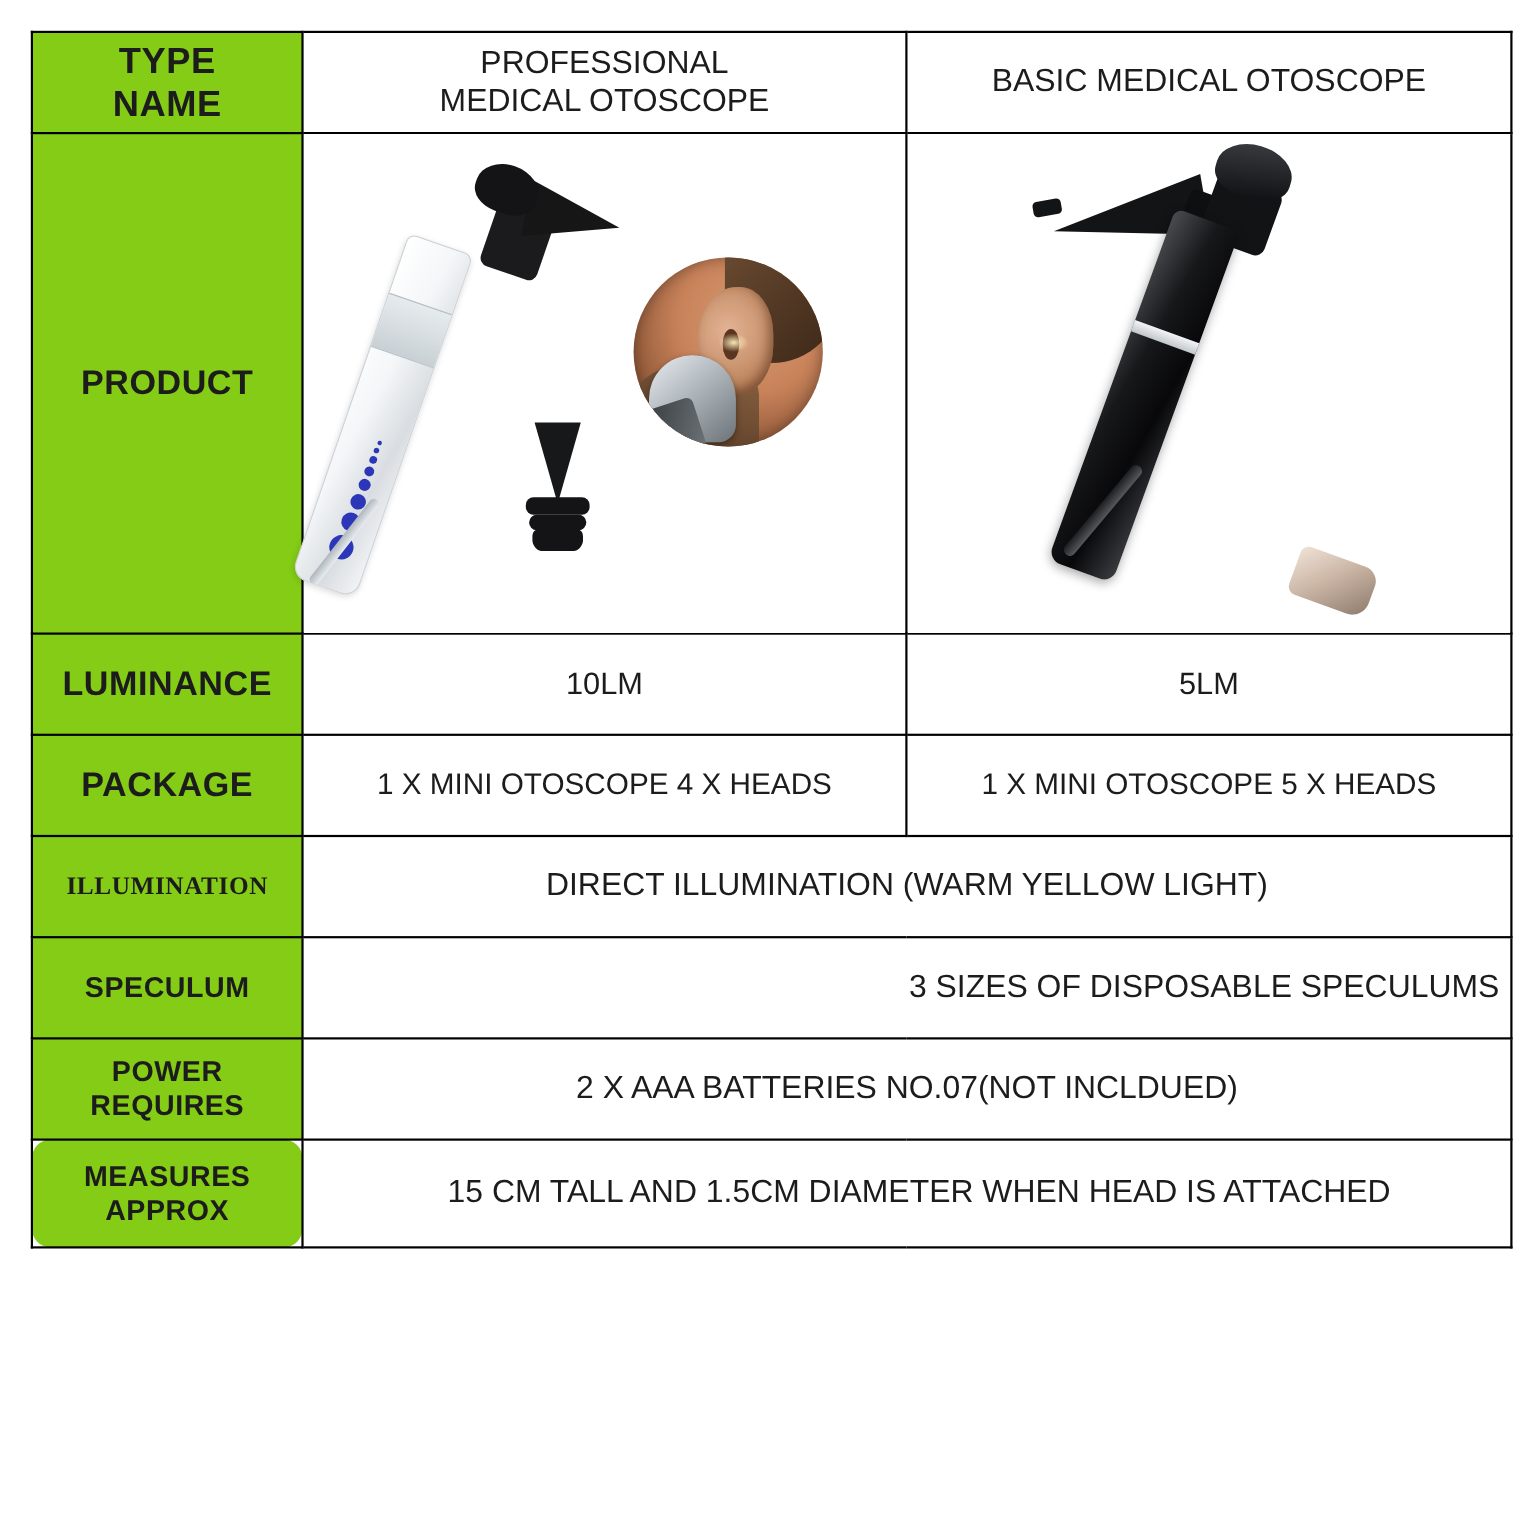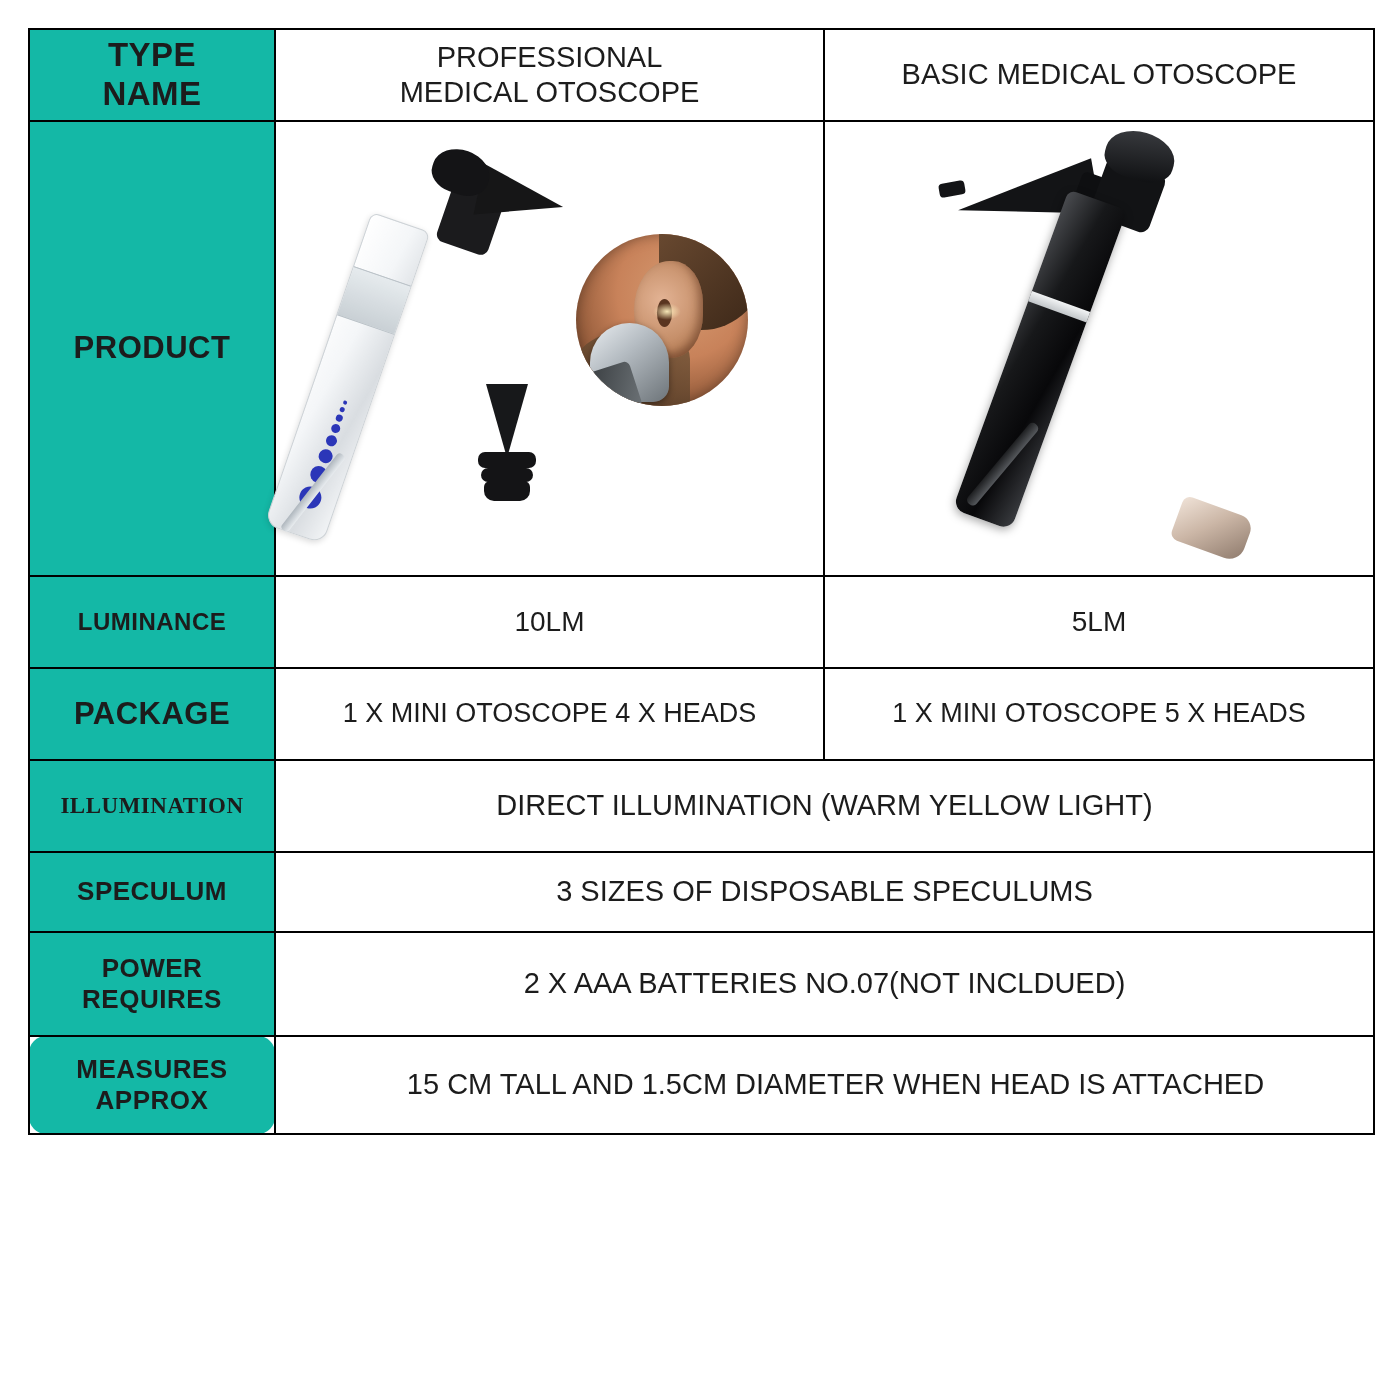--- a/index.html
+++ b/index.html
@@ -22,48 +22,48 @@
     table-layout: fixed;
   }
   table.spec td {
     border: 2px solid #000;
     text-align: center;
     vertical-align: middle;
     color: #1c1c1c;
     padding: 6px 10px;
   }
   td.label {
-    background: #14b8a6;
+    background: #84cc16;
     font-weight: 700;
     width: 246px;
     letter-spacing: 0.5px;
   }
   td.val { background: #ffffff; font-weight: 400; }
 
   
   .r-head td.label { font-size: 33px; line-height: 1.18; }
   .r-head td.val   { font-size: 29px; line-height: 1.22; }
 
   .r-product td.label { font-size: 31px; }
   .r-product td.val   { height: 455px; padding: 0; position: relative; }
 
-  .r-lum td.label { font-size: 24px; }
+  .r-lum td.label { font-size: 31px; }
   .r-lum td.val   { font-size: 28px; height: 92px; }
 
   .r-pack td.label { font-size: 31px; }
   .r-pack td.val   { font-size: 27px; height: 92px; text-align: center; }
 
   .r-illum td.label { font-size: 23px; font-family: Liberation Serif, serif; }
   .r-illum td.val   { font-size: 29px; height: 92px; }
 
   .r-spec td.label { font-size: 26px; margin-left: 23px; }
-  .r-spec td.val   { font-size: 29px; height: 80px; }
+  .r-spec td.val   { font-size: 29px; height: 92px; text-align: right; }
 
   .r-power td.label { font-size: 26px; line-height: 1.2; margin-left: 18px; }
-  .r-power td.val   { font-size: 29px; height: 104px; }
+  .r-power td.val   { font-size: 29px; height: 92px; }
 
   .r-meas td.label { font-size: 26px; line-height: 1.2; border-radius: 17px; }
   .r-meas td.val   { font-size: 29px; height: 98px; padding-left: 32px; }
 
   
   .prod-cell-inner { position: absolute; inset: 0; }
 
   
   .oto-white {
     position: absolute;

